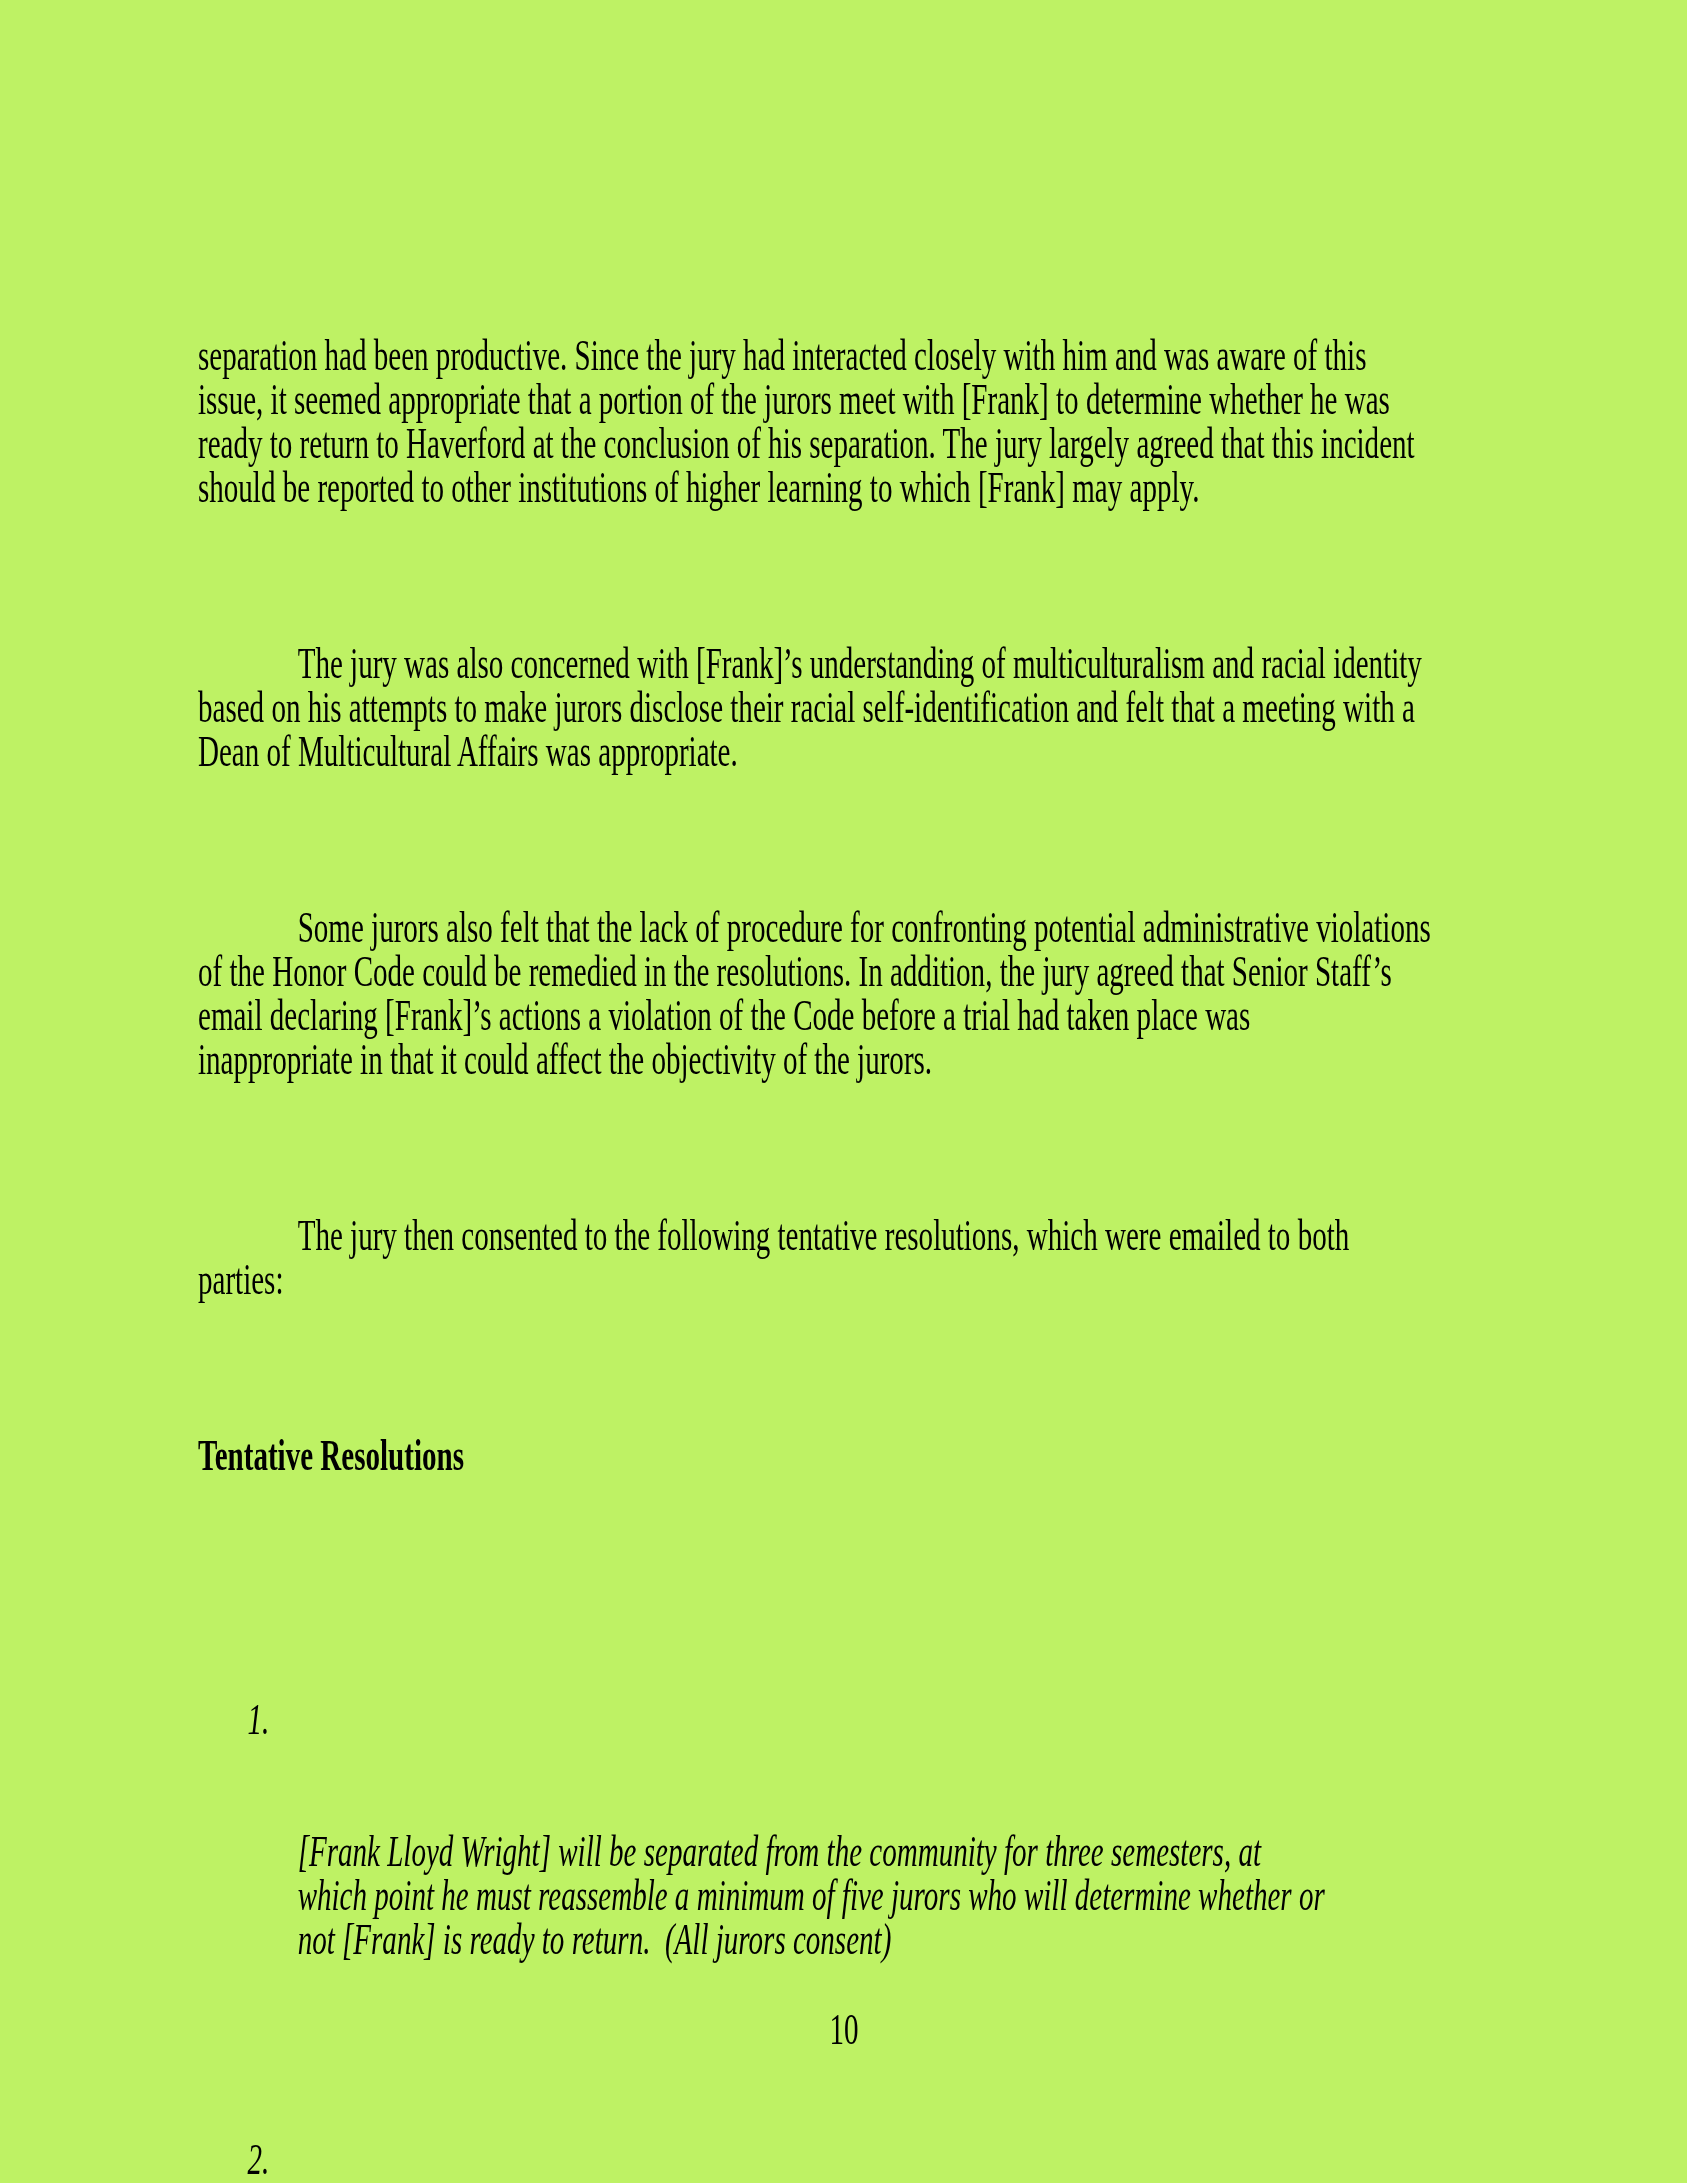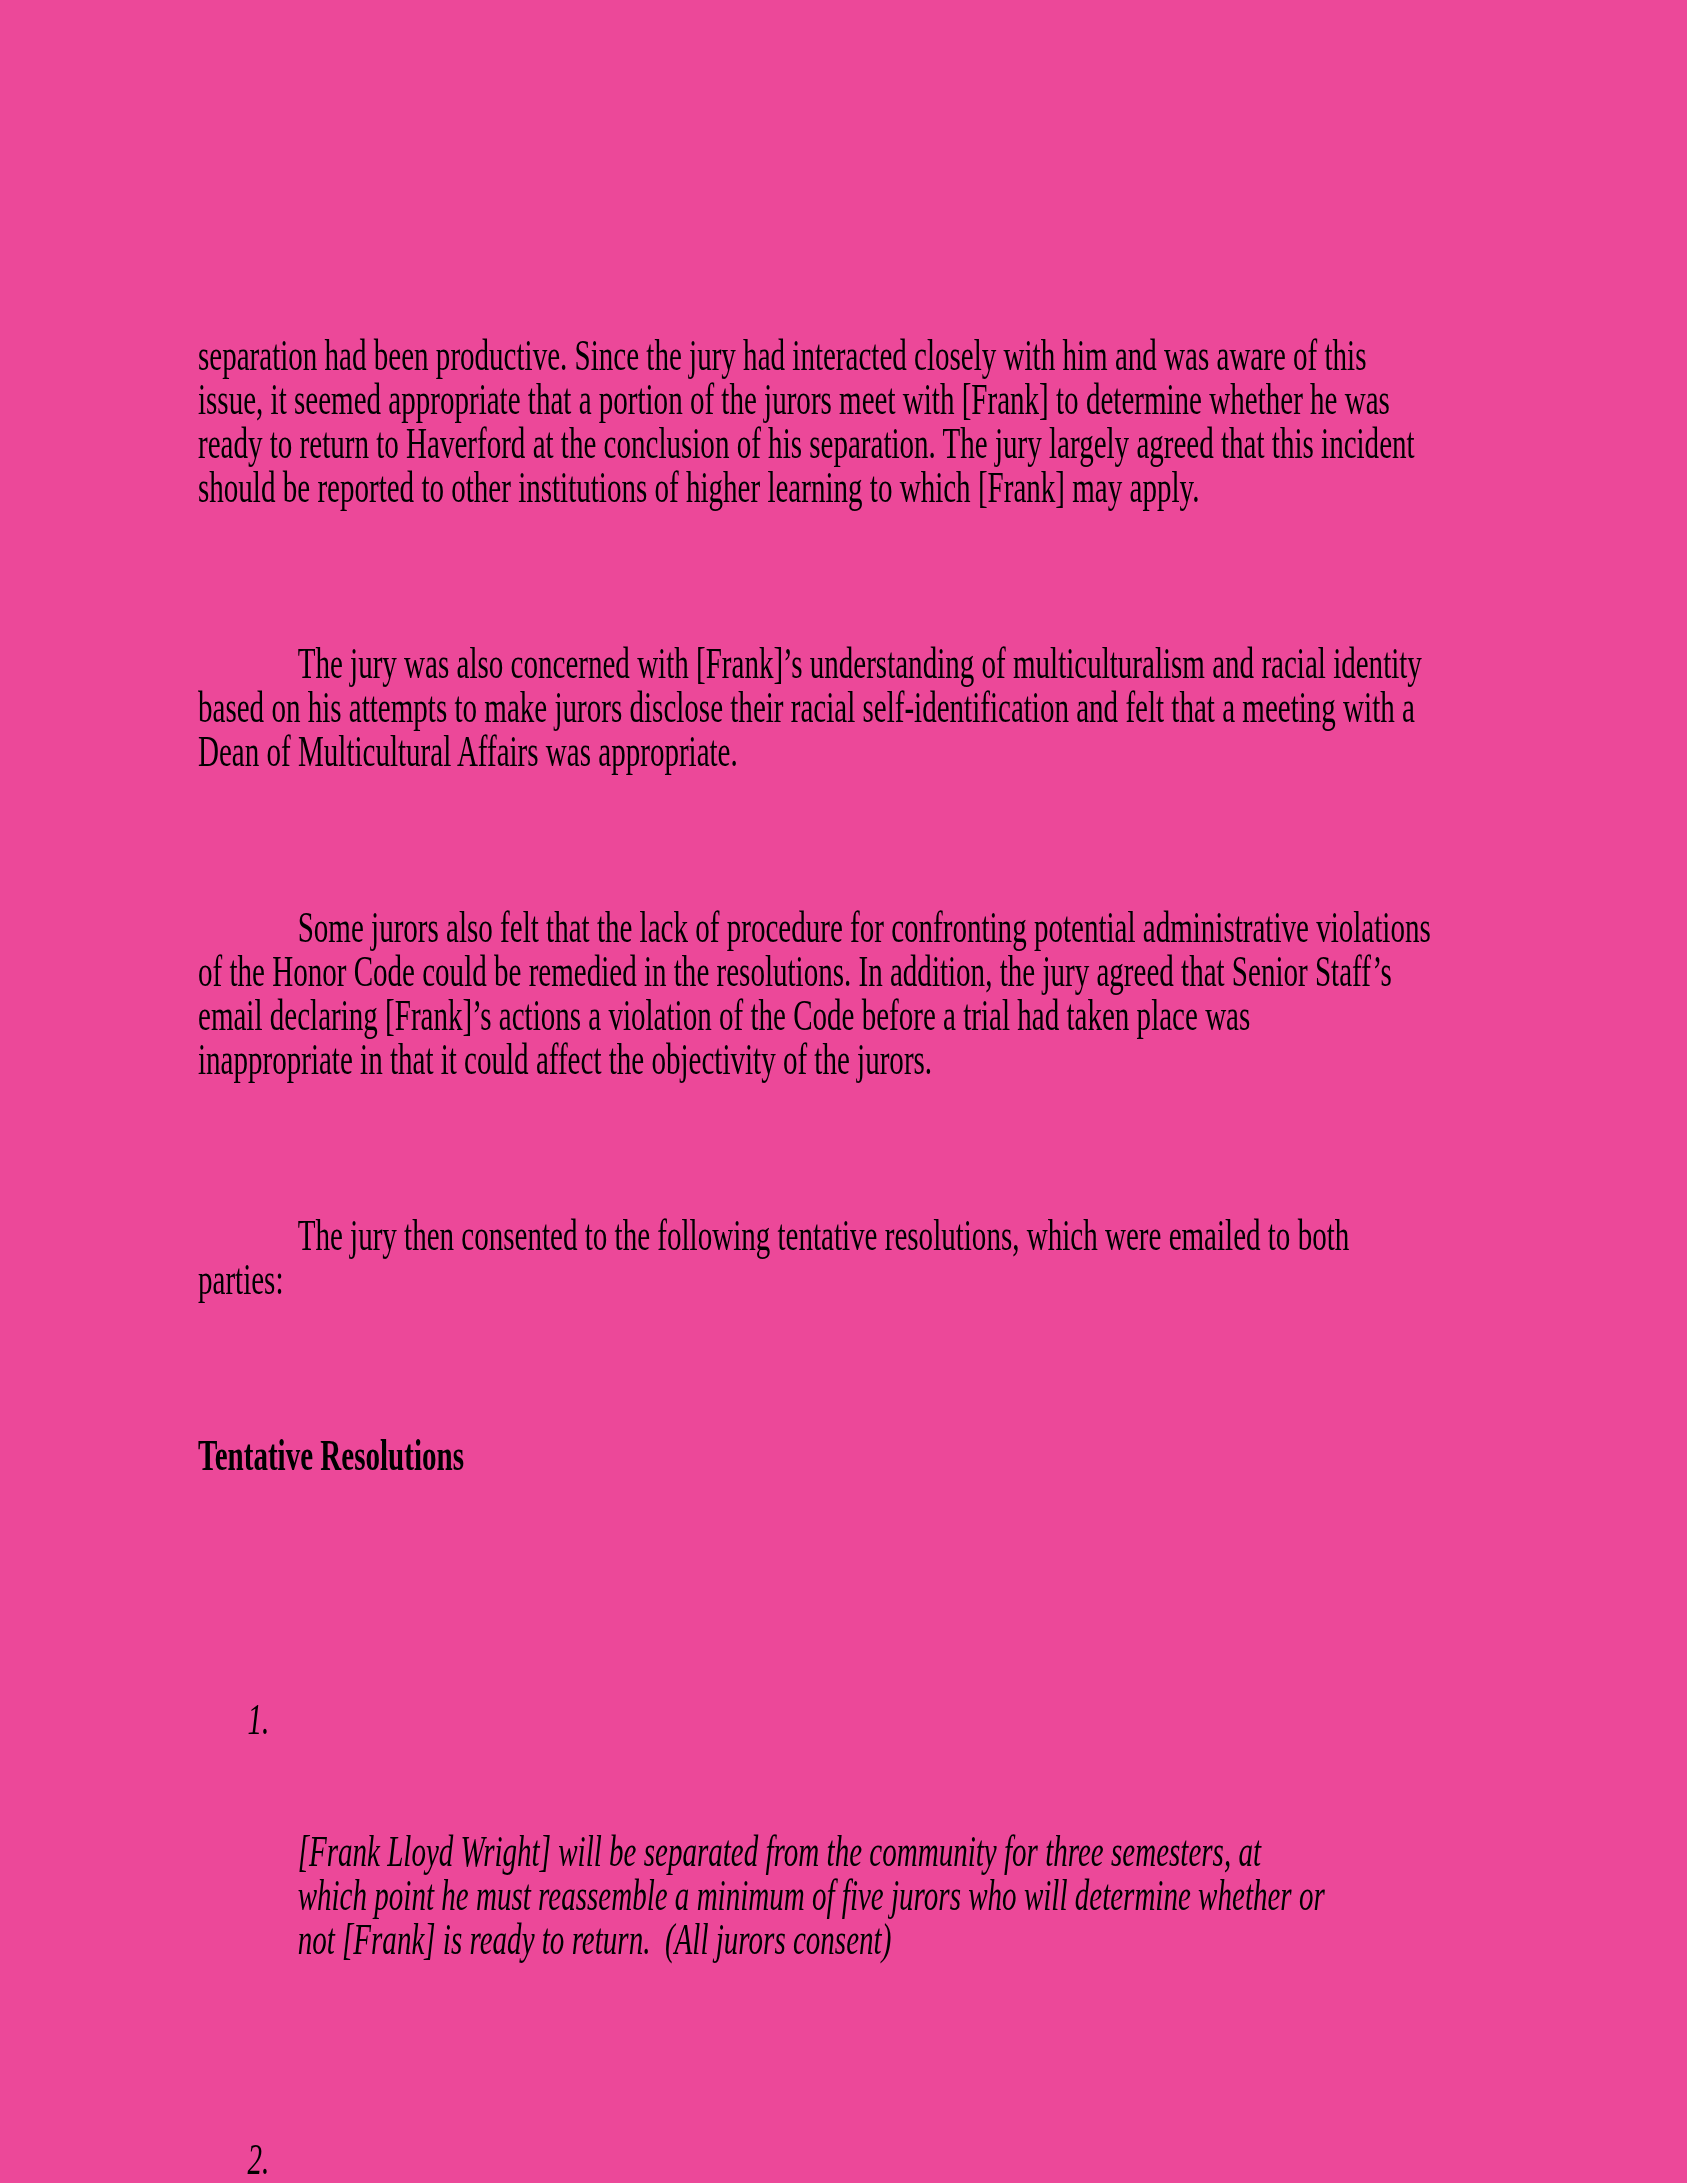--- a/index.html
+++ b/index.html
@@ -10,21 +10,21 @@
   }
   body {
     position: relative;
     overflow: hidden;
     font-family: "Liberation Serif", "DejaVu Serif", serif;
     color: #000000;
   }
   .page {
     position: absolute;
     inset: 0;
-    background: #ec4899;
+    background: #bef264;
   }
   
   .text-block {
     position: absolute;
     left: 198px;
     top: 202px;
     width: 2117px;
     font-size: 44px;
     line-height: 44px;
     white-space: pre;           
@@ -108,15 +108,18 @@
     </ol>
 
     
 
     
 
     
 
   </main>
 
+  <footer class="page-footer">
+    <span class="page-num">10</span>
+  </footer>
 
 </div>
 
 
 </body></html>

